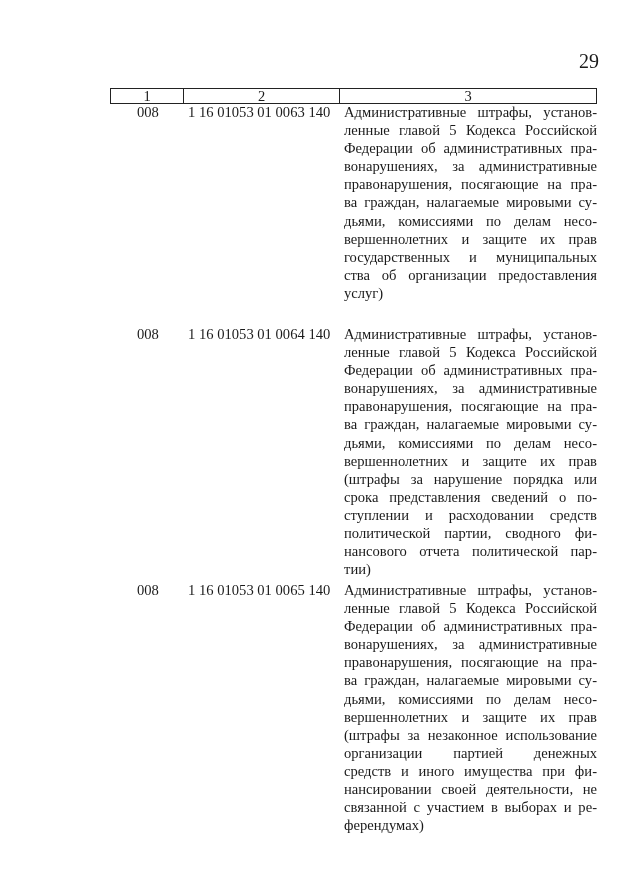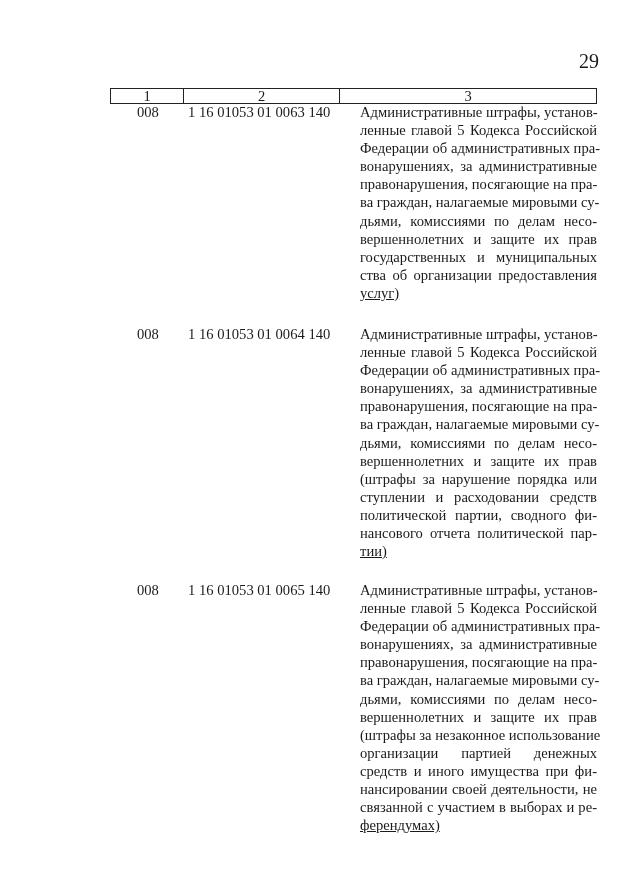--- a/index.html
+++ b/index.html
@@ -64,25 +64,23 @@
       position: absolute;
       left: 234px;
       top: 0;
       width: 253px;
     }
     .row .col3 .line {
       display: block;
       white-space: nowrap;
       text-align: justify;
       text-align-last: justify;
-      margin-left: 16px;
     }
     .row .col3 .line.last {
       text-align-last: left;
-      text-decoration: underline;
     }
   </style>
 </head>
 <body>
 
 <div class="page-number">29</div>
 
 <div class="header-table">
   <div class="hcell c1">1</div>
   <div class="hcell c2">2</div>
@@ -113,20 +111,21 @@
   <div class="col3">
     <span class="line">Административные штрафы, установ-</span>
     <span class="line">ленные главой 5 Кодекса Российской</span>
     <span class="line">Федерации об административных пра-</span>
     <span class="line">вонарушениях, за административные</span>
     <span class="line">правонарушения, посягающие на пра-</span>
     <span class="line">ва граждан, налагаемые мировыми су-</span>
     <span class="line">дьями, комиссиями по делам несо-</span>
     <span class="line">вершеннолетних и защите их прав</span>
     <span class="line">(штрафы за нарушение порядка или</span>
+    <span class="line">срока представления сведений о по-</span>
     <span class="line">ступлении и расходовании средств</span>
     <span class="line">политической партии, сводного фи-</span>
     <span class="line">нансового отчета политической пар-</span>
     <span class="line last">тии)</span>
   </div>
 </div>
 
 <div class="row" style="top:581px;">
   <div class="col1">008</div>
   <div class="col2">1 16 01053 01 0065 140</div>

